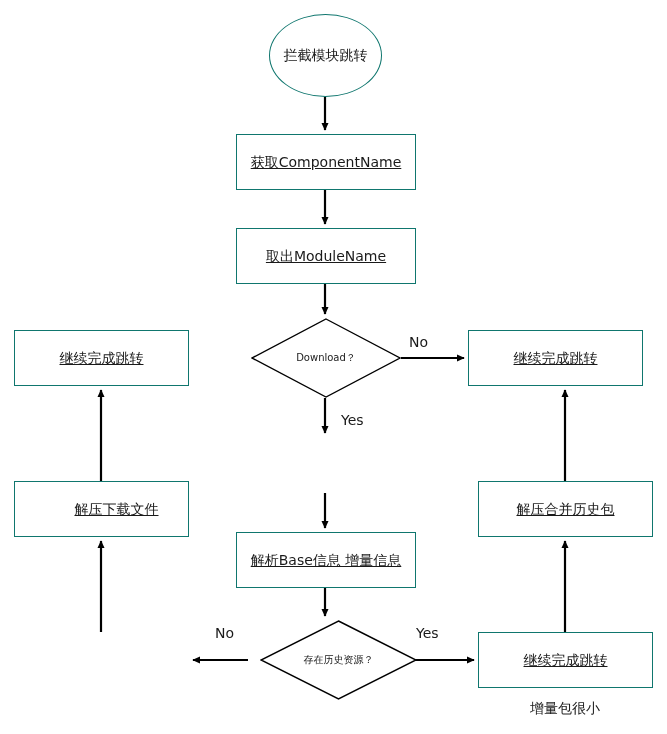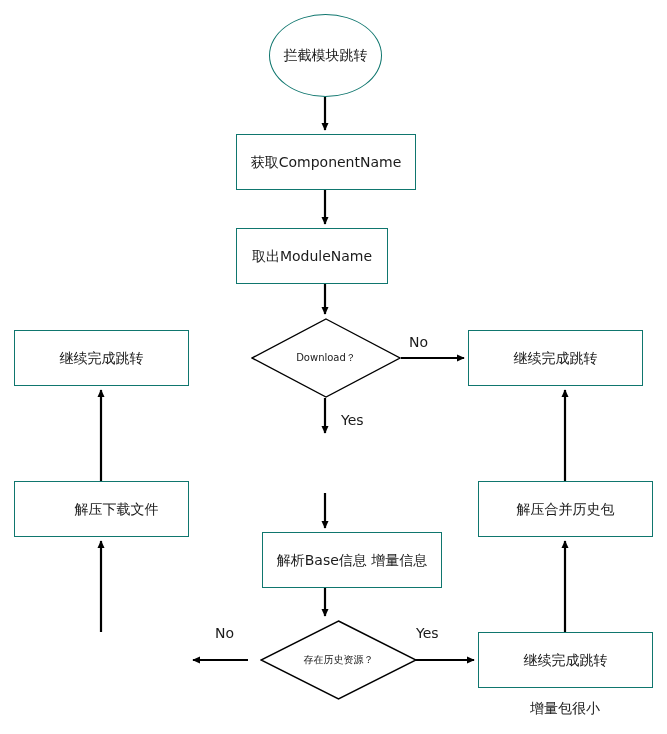--- a/index.html
+++ b/index.html
@@ -29,20 +29,21 @@
     font-size: 14px;
     color: #1a1a1a;
     line-height: 1.3;
     padding: 2px 4px;
   }
   .node.terminal {
     border-radius: 50%;
   }
   .node.process {
     border-radius: 0;
+    text-decoration: underline;
   }
   .decision-wrap {
     position: absolute;
   }
   .decision-shape {
     position: absolute;
     left: 0;
     top: 0;
     width: 100%;
     height: 100%;
@@ -121,41 +122,41 @@
   </svg>
 
   <div class="node terminal" style="left:269px; top:14px; width:113px; height:83px;">
     <span>拦截模块跳转</span>
   </div>
 
   <div class="node process" style="left:236px; top:134px; width:180px; height:56px;">
     <span>获取ComponentName</span>
   </div>
 
-  <div class="node process" style="left:236px; top:228px; width:152px; height:56px;">
+  <div class="node process" style="left:236px; top:228px; width:180px; height:56px;">
     <span>取出ModuleName</span>
   </div>
 
   <div class="decision-wrap" style="left:251px; top:318px; width:150px; height:80px;">
     <svg class="decision-shape" viewBox="0 0 150 80">
       <polygon points="75,1 149,40 75,79 1,40" fill="#ffffff" stroke="#000000" stroke-width="1.4"></polygon>
     </svg>
     <div class="decision-label">Download？</div>
   </div>
 
   <div class="node process" style="left:14px; top:330px; width:175px; height:56px;">
     <span>继续完成跳转</span>
   </div>
 
   <div class="node process" style="left:468px; top:330px; width:175px; height:56px;">
     <span>继续完成跳转</span>
   </div>
 
 
-  <div class="node process" style="left:236px; top:532px; width:180px; height:56px;margin-left:26px;">
+  <div class="node process" style="left:236px; top:532px; width:180px; height:56px;">
     <span>解析Base信息 增量信息</span>
   </div>
 
   <div class="decision-wrap" style="left:260px; top:620px; width:157px; height:80px;">
     <svg class="decision-shape" viewBox="0 0 157 80">
       <polygon points="78.5,1 156,40 78.5,79 1,40" fill="#ffffff" stroke="#000000" stroke-width="1.4"></polygon>
     </svg>
     <div class="decision-label">存在历史资源？</div>
   </div>
 

